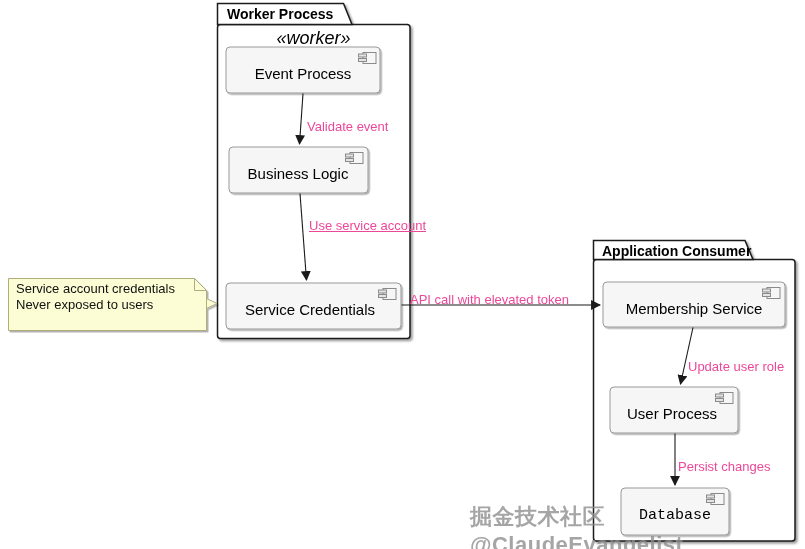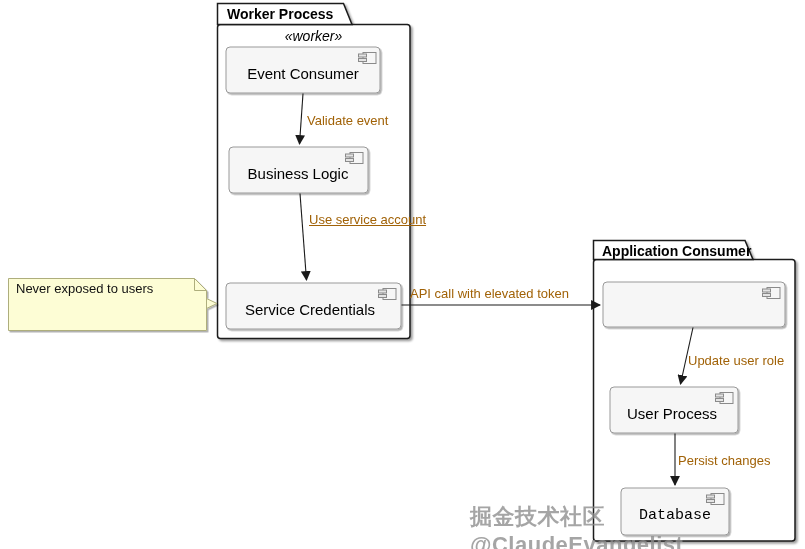--- a/index.html
+++ b/index.html
@@ -3,23 +3,23 @@
 <meta charset="utf-8">
 <style>
   html,body{margin:0;padding:0;background:#ffffff;}
   .canvas{
     position:relative;width:805px;height:549px;background:#ffffff;overflow:hidden;
     font-family:"Liberation Sans", sans-serif;color:#111111;
   }
   .canvas svg{position:absolute;left:0;top:0;}
   .txt{position:absolute;white-space:nowrap;}
   .pkg-title{font-size:14px;font-weight:bold;color:#000000;}
-  .stereotype{font-size:14px;font-style:italic;text-align:center;color:#000;}
+  .stereotype{font-size:18px;font-style:italic;text-align:center;color:#000;}
   .comp-label{font-size:15px;color:#000;transform:translateX(-50%);}
-  .edge-label{font-size:13px;color:#a16207;}
+  .edge-label{font-size:13px;color:#ec4899;margin-top:6px;}
   .note-text{font-size:13px;line-height:15.5px;color:#111;white-space:nowrap;}
   .watermark{
     position:absolute;left:470px;top:502px;font-size:22px;font-weight:600;
     letter-spacing:0.5px;color:#8d8d8d;opacity:0.78;z-index:10;
   }
 </style>
 </head>
 <body>
 
 <div class="canvas">
@@ -112,31 +112,33 @@
     <line x1="401.5" y1="305" x2="600" y2="305" stroke="#1a1a1a" stroke-width="1.1" marker-end="url(#arrowhead)"></line>
     <line x1="693" y1="327.5" x2="680.5" y2="384" stroke="#1a1a1a" stroke-width="1.1" marker-end="url(#arrowhead)"></line>
     <line x1="675" y1="433.5" x2="675" y2="485" stroke="#1a1a1a" stroke-width="1.1" marker-end="url(#arrowhead)"></line>
   </svg>
 
   <div class="txt pkg-title" style="left:227px;top:6px;">Worker Process</div>
   <div class="txt pkg-title" style="left:602px;top:243px;">Application Consumer</div>
 
   <div class="txt stereotype" style="left:217px;top:28px;width:193px;">«worker»</div>
 
-  <div class="txt comp-label" style="left:303px;top:65px;">Event Consumer</div>
+  <div class="txt comp-label" style="left:303px;top:65px;">Event Process</div>
   <div class="txt comp-label" style="left:298px;top:165px;">Business Logic</div>
   <div class="txt comp-label" style="left:310px;top:301px;">Service Credentials</div>
+  <div class="txt comp-label" style="left:694px;top:300px;">Membership Service</div>
   <div class="txt comp-label" style="left:672px;top:405px;">User Process</div>
   <div class="txt comp-label" style="left:675px;top:507px;font-family:Liberation Mono, monospace;">Database</div>
 
   <div class="txt edge-label" style="left:307px;top:113px;">Validate event</div>
   <div class="txt edge-label" style="left:309px;top:212px;text-decoration:underline;">Use service account</div>
   <div class="txt edge-label" style="left:410px;top:286px;">API call with elevated token</div>
   <div class="txt edge-label" style="left:688px;top:353px;">Update user role</div>
   <div class="txt edge-label" style="left:678px;top:453px;">Persist changes</div>
 
   <div class="txt" style="left:16px;top:281px;">
+    <div class="note-text">Service account credentials</div>
     <div class="note-text">Never exposed to users</div>
   </div>
 
   <div class="watermark">掘金技术社区 @ClaudeEvangelist</div>
 
 </div>
 
 </body></html>

